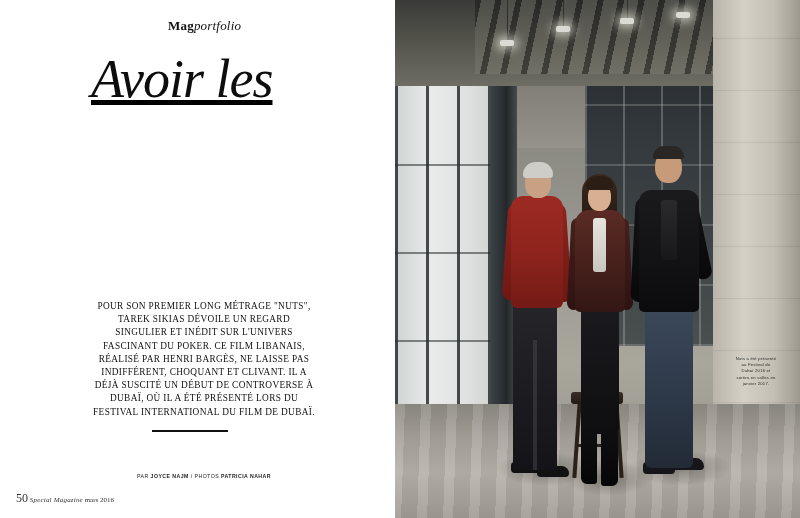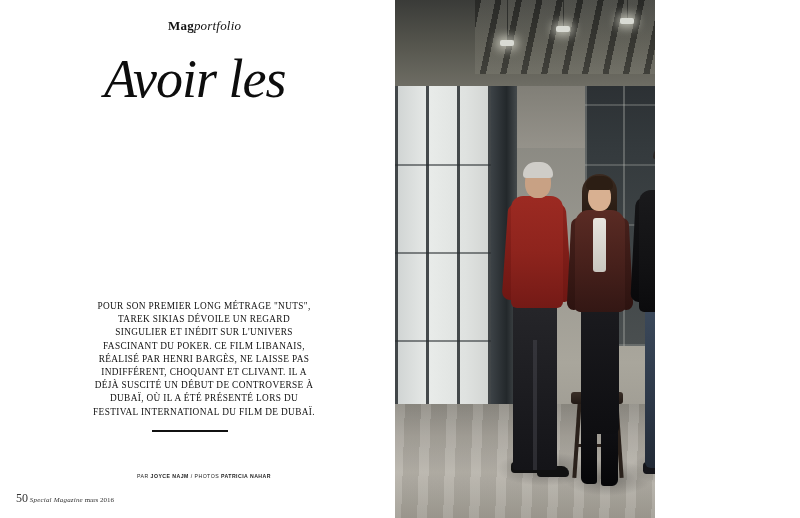--- a/index.html
+++ b/index.html
@@ -5,21 +5,21 @@
   html, body {
     margin: 0;
     padding: 0;
     background: #ffffff;
   }
   body {
     font-family: "Liberation Serif", serif;
   }
   #page {
     position: relative;
-    width: 655px;
+    width: 800px;
     height: 518px;
     overflow: hidden;
     background: #701a75;
   }
 
   
   #left-page {
     position: absolute;
     left: 0;
     top: 0;
@@ -42,23 +42,24 @@
     font-weight: bold;
   }
   #kicker .portfolio {
     font-family: "Liberation Serif", serif;
     font-style: italic;
     font-weight: normal;
   }
 
   #headline {
     position: absolute;
-    left: 104px;
+    left: 91px;
     top: 52px;
     width: 280px;
+    text-decoration: underline;
   }
   #headline-line1 {
     font-family: "Liberation Serif", serif;
     font-style: italic;
     font-size: 54px;
     line-height: 54px;
     letter-spacing: -1px;
     color: #0d0d0d;
     white-space: nowrap;
   }

